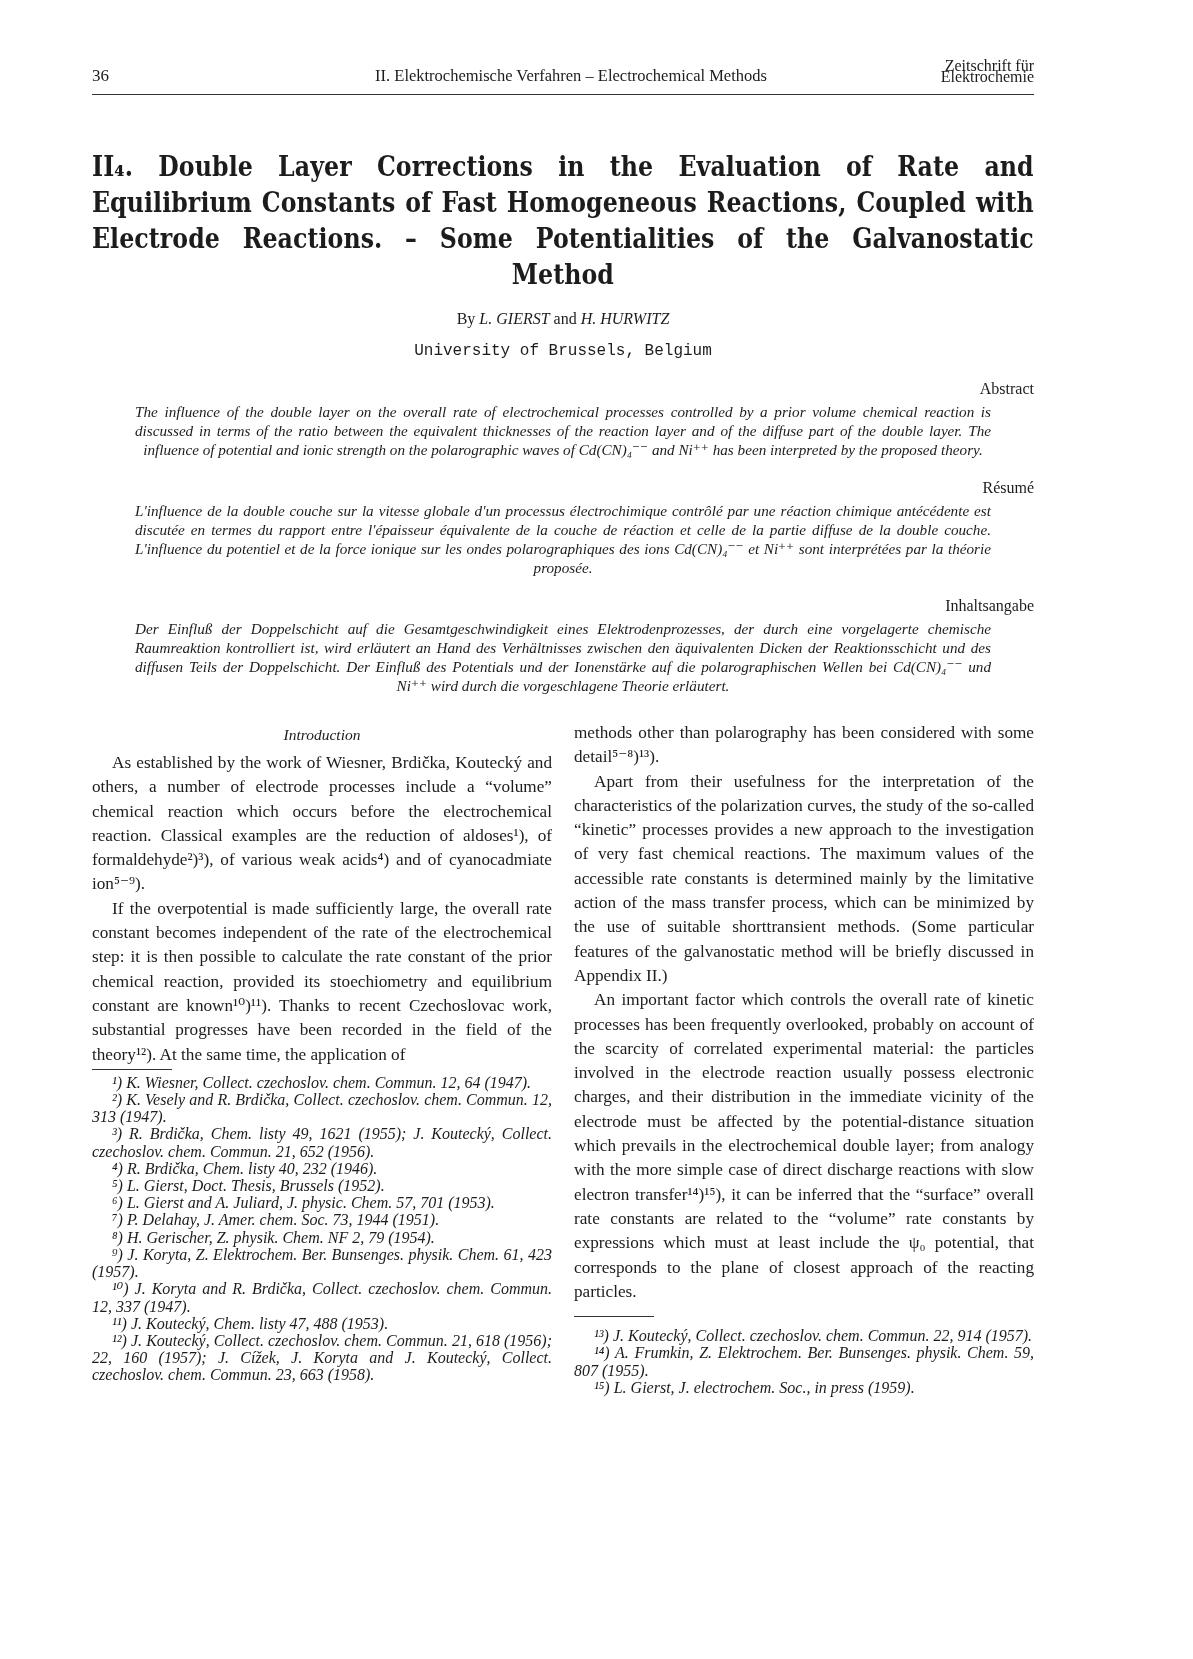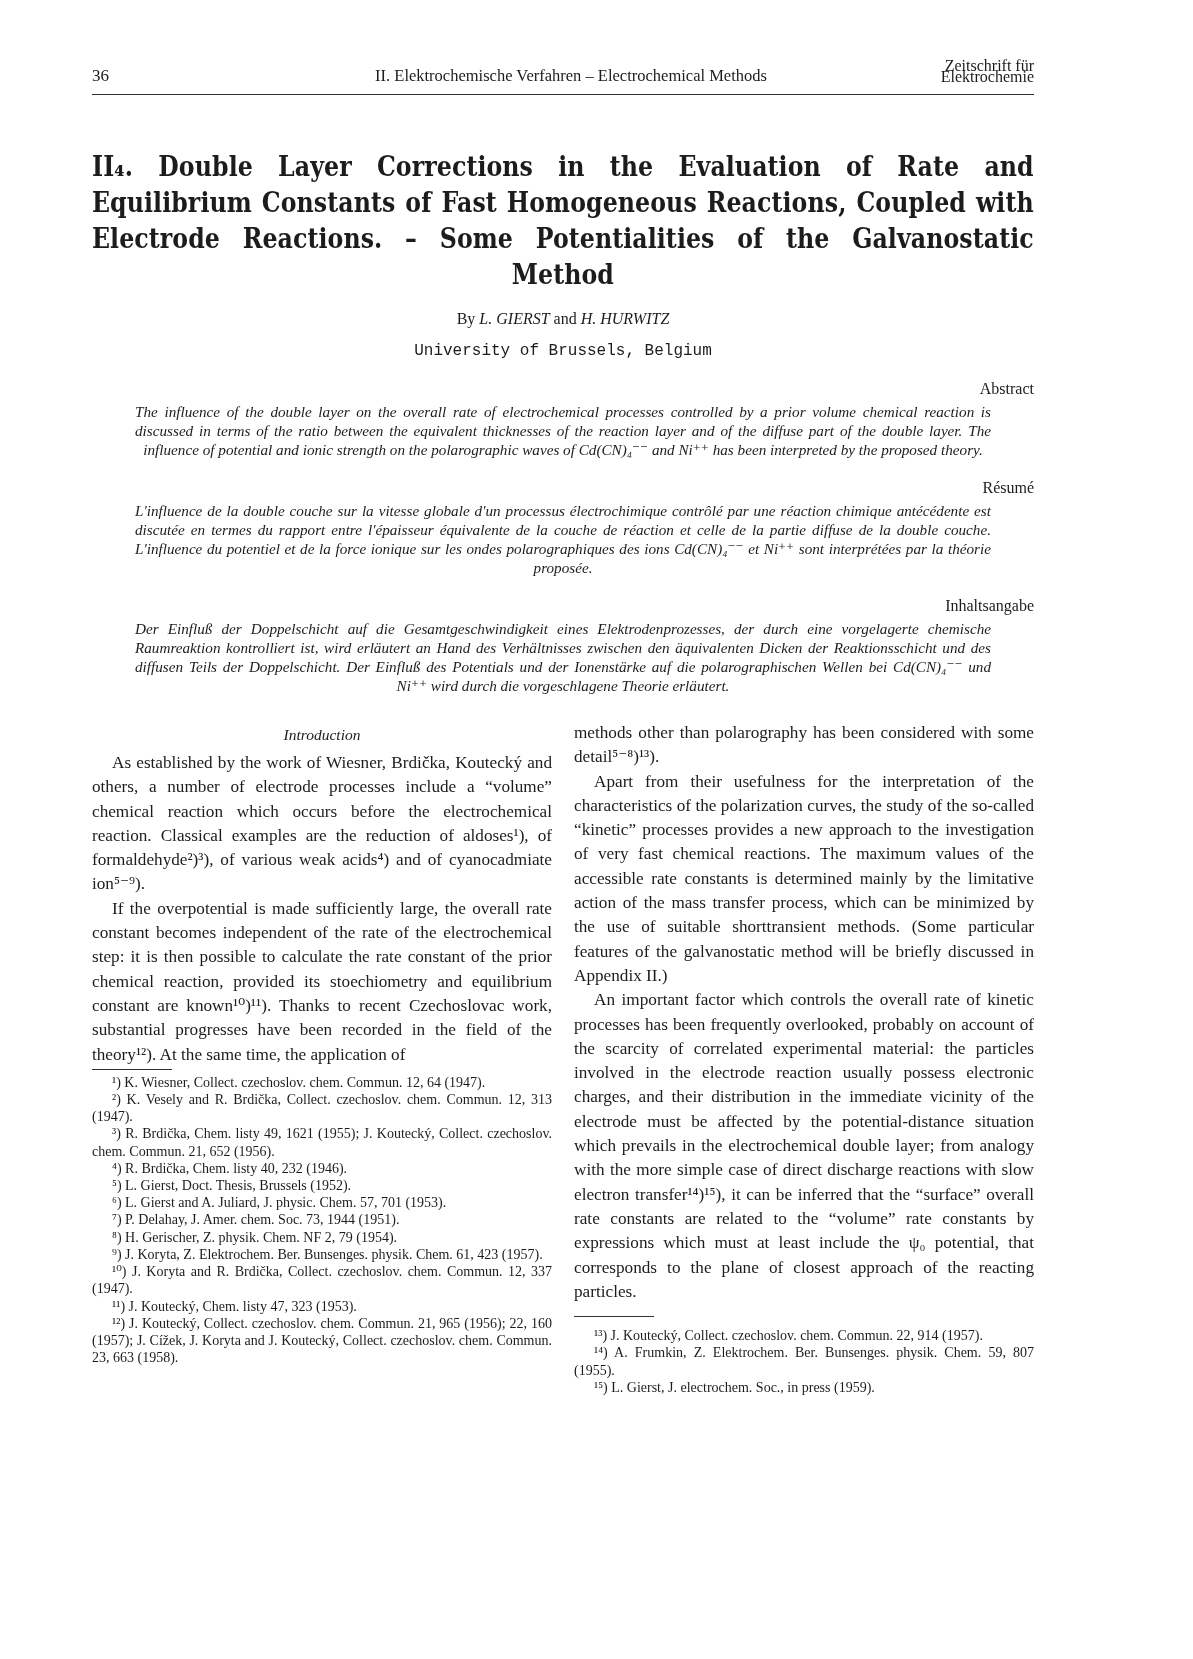--- a/index.html
+++ b/index.html
@@ -31,21 +31,21 @@
     .columns { position: absolute; top: 665px; left: 0; width: 942px; }
     .col { position: absolute; top: 0; width: 460px; }
     .col-left { left: 0; }
     .col-right { left: 482px; }
     .intro-heading { text-align: center; font-style: italic; font-size: 15.5px; margin-top: 0; height: 30px; line-height: 28px; }
     .body-p {
       font-size: 17.2px; line-height: 24.3px; text-align: justify; margin: 0; text-indent: 20px;
     }
     .body-p.noindent { text-indent: 0; }
     .fn-rule { width: 80px; border-top: 1px solid #333; margin: 2px 0 4px 0; }
-    .fn { font-size: 14px; line-height: 17.2px; text-align: justify; text-indent: 20px; margin: 0; }
+    .fn { font-size: 16px; line-height: 17.2px; text-align: justify; text-indent: 20px; margin: 0; font-style: italic; }
   </style>
 </head>
 <body>
 
 <div class="page">
 
   <div class="running-head">
     <span class="rh-page">36</span>
     <span class="rh-title">II. Elektrochemische Verfahren – Electrochemical Methods</span>
     <div class="rh-journal">
@@ -83,22 +83,22 @@
       <p class="fn">¹) K. Wiesner, Collect. czechoslov. chem. Commun. 12, 64 (1947).</p>
       <p class="fn">²) K. Vesely and R. Brdička, Collect. czechoslov. chem. Commun. 12, 313 (1947).</p>
       <p class="fn">³) R. Brdička, Chem. listy 49, 1621 (1955); J. Koutecký, Collect. czechoslov. chem. Commun. 21, 652 (1956).</p>
       <p class="fn">⁴) R. Brdička, Chem. listy 40, 232 (1946).</p>
       <p class="fn">⁵) L. Gierst, Doct. Thesis, Brussels (1952).</p>
       <p class="fn">⁶) L. Gierst and A. Juliard, J. physic. Chem. 57, 701 (1953).</p>
       <p class="fn">⁷) P. Delahay, J. Amer. chem. Soc. 73, 1944 (1951).</p>
       <p class="fn">⁸) H. Gerischer, Z. physik. Chem. NF 2, 79 (1954).</p>
       <p class="fn">⁹) J. Koryta, Z. Elektrochem. Ber. Bunsenges. physik. Chem. 61, 423 (1957).</p>
       <p class="fn">¹⁰) J. Koryta and R. Brdička, Collect. czechoslov. chem. Commun. 12, 337 (1947).</p>
-      <p class="fn">¹¹) J. Koutecký, Chem. listy 47, 323 (1953).</p>
-      <p class="fn">¹²) J. Koutecký, Collect. czechoslov. chem. Commun. 21, 965 (1956); 22, 160 (1957); J. Cížek, J. Koryta and J. Koutecký, Collect. czechoslov. chem. Commun. 23, 663 (1958).</p>
+      <p class="fn">¹¹) J. Koutecký, Chem. listy 47, 488 (1953).</p>
+      <p class="fn">¹²) J. Koutecký, Collect. czechoslov. chem. Commun. 21, 618 (1956); 22, 160 (1957); J. Cížek, J. Koryta and J. Koutecký, Collect. czechoslov. chem. Commun. 23, 663 (1958).</p>
     </div>
 
     <div class="col col-right">
       <p class="body-p noindent">methods other than polarography has been considered with some detail⁵⁻⁸)¹³).</p>
       <p class="body-p">Apart from their usefulness for the interpretation of the characteristics of the polarization curves, the study of the so-called “kinetic” processes provides a new approach to the investigation of very fast chemical reactions. The maximum values of the accessible rate constants is determined mainly by the limitative action of the mass transfer process, which can be minimized by the use of suitable shorttransient methods. (Some particular features of the galvanostatic method will be briefly discussed in Appendix II.)</p>
       <p class="body-p">An important factor which controls the overall rate of kinetic processes has been frequently overlooked, probably on account of the scarcity of correlated experimental material: the particles involved in the electrode reaction usually possess electronic charges, and their distribution in the immediate vicinity of the electrode must be affected by the potential-distance situation which prevails in the electrochemical double layer; from analogy with the more simple case of direct discharge reactions with slow electron transfer¹⁴)¹⁵), it can be inferred that the “surface” overall rate constants are related to the “volume” rate constants by expressions which must at least include the ψ₀ potential, that corresponds to the plane of closest approach of the reacting particles.</p>
       <div class="fn-rule" style="margin-top:12px; margin-bottom:10px;"></div>
       <p class="fn">¹³) J. Koutecký, Collect. czechoslov. chem. Commun. 22, 914 (1957).</p>
       <p class="fn">¹⁴) A. Frumkin, Z. Elektrochem. Ber. Bunsenges. physik. Chem. 59, 807 (1955).</p>
       <p class="fn">¹⁵) L. Gierst, J. electrochem. Soc., in press (1959).</p>

